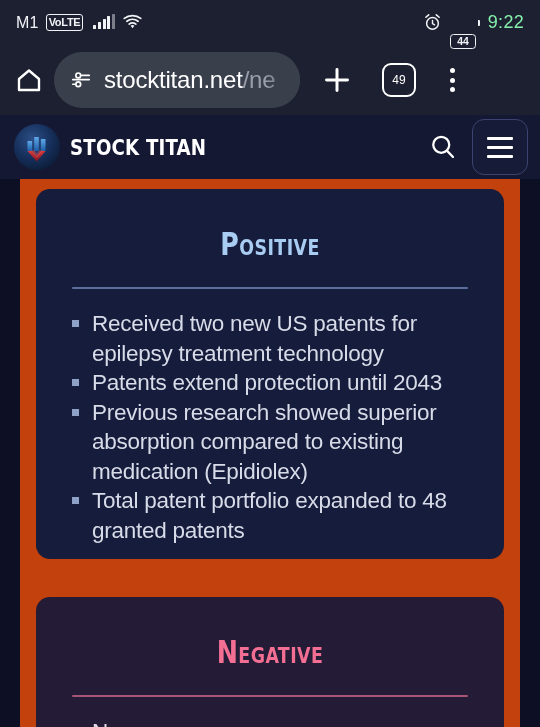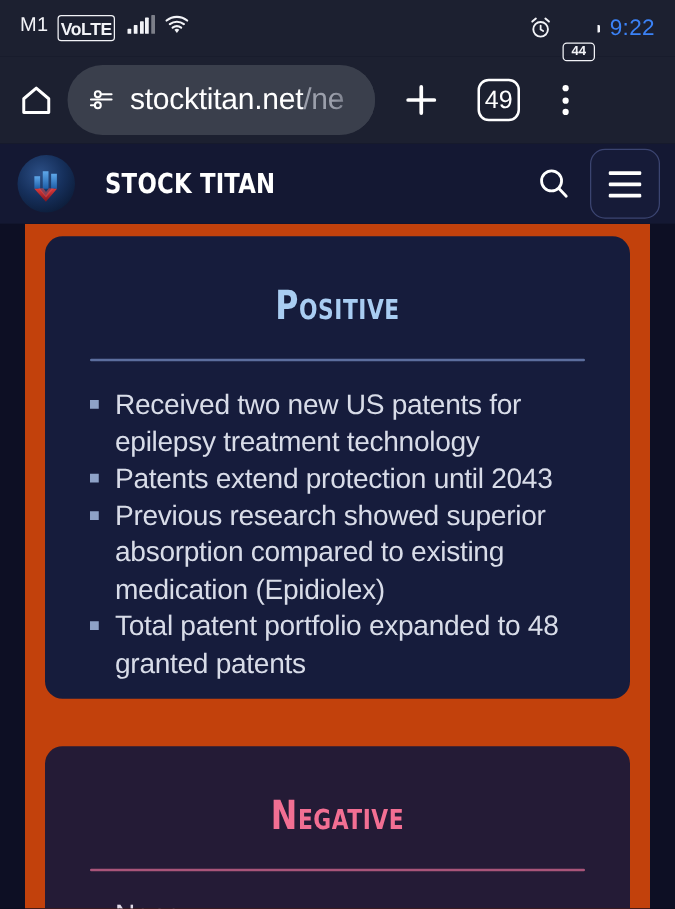--- a/index.html
+++ b/index.html
@@ -17,32 +17,32 @@
     background:#1c2030;
     display:flex; align-items:center;
     padding:0 16px;
     color:#ffffff;
   }
   .sb-left { display:flex; align-items:flex-start; gap:7px; }
   .sb-right { display:flex; align-items:center; gap:8px; margin-left:auto; }
   .carrier { font-size:16px; letter-spacing:.2px; color:#f2f3f7; }
   .volte {
     border:1.6px solid #f2f3f7; border-radius:3px;
-    font-size:14px; font-weight:bold; line-height:1;
+    font-size:11px; font-weight:bold; line-height:1;
     padding:2.5px 2px 2px 2px; color:#f2f3f7;
     letter-spacing:-.3px;
   }
   .signal { display:flex; align-items:flex-end; gap:1.6px; height:15px; margin-left:3px; }
   .signal i { display:block; width:3px; background:#f2f3f7; border-radius:.5px; }
   .signal i:nth-child(1){height:4px;}
   .signal i:nth-child(2){height:7px;}
   .signal i:nth-child(3){height:10px;}
   .signal i:nth-child(4){height:13px;}
   .signal i:nth-child(5){height:15px;opacity:.45;}
-  .clocktime { font-size:18px; color:#3b82f6; letter-spacing:.3px; }
+  .clocktime { font-size:18px; color:#86efac; letter-spacing:.3px; }
   .batt {
     display:flex; align-items:center;
   }
   .batt-body {
     border:1.8px solid #f2f3f7; border-radius:3.5px;
     min-width:26px; height:15px;
     display:flex; align-items:center; justify-content:center;
     font-size:10.5px; font-weight:bold; color:#f2f3f7; line-height:1;margin-top:38px;
   }
   .batt-tip { width:2.2px; height:6px; background:#f2f3f7; border-radius:0 1px 1px 0; margin-left:1.5px; }
@@ -75,36 +75,36 @@
   .urltext .path { color:#9b9fab; }
   .urlfade {
     position:absolute; right:0; top:0; bottom:0; width:34px;
     background:linear-gradient(to right, rgba(58,63,76,0), #3a3f4c 85%);
     pointer-events:none;
   }
   .tabcount {
     width:34px; height:34px;
     border:2.4px solid #ffffff; border-radius:9px;
     display:flex; align-items:center; justify-content:center;
-    font-size:20px; font-weight:500; color:#ffffff;
+    font-size:12px; font-weight:500; color:#ffffff;
   }
   .kebab { display:flex; flex-direction:column; gap:4.5px; align-items:center; padding:4px 10px; }
   .kebab span { width:5px; height:5px; border-radius:50%; background:#ffffff; display:block; }
 
   
   .siteheader {
     height:64px; width:100%;
     background:#141833;
     display:flex; align-items:center;
     padding:0 12px 0 14px;
     gap:0px;
     position:relative;
     z-index:5;
   }
-  .logo-wrap { display:flex; align-items:center; gap:24px; }
+  .logo-wrap { display:flex; align-items:center; gap:10px; }
   .logo-circle {
     width:46px; height:46px; border-radius:50%;
     background:radial-gradient(circle at 40% 33%, #2c4f86 0%, #16305c 45%, #071125 100%);
     display:flex; align-items:center; justify-content:center;
     overflow:hidden;
     flex:0 0 auto;
   }
   .brand {
     font-family:"DejaVu Sans Condensed","Liberation Sans Narrow","Liberation Sans", sans-serif;
     font-size:22px; font-weight:bold; color:#ffffff;

